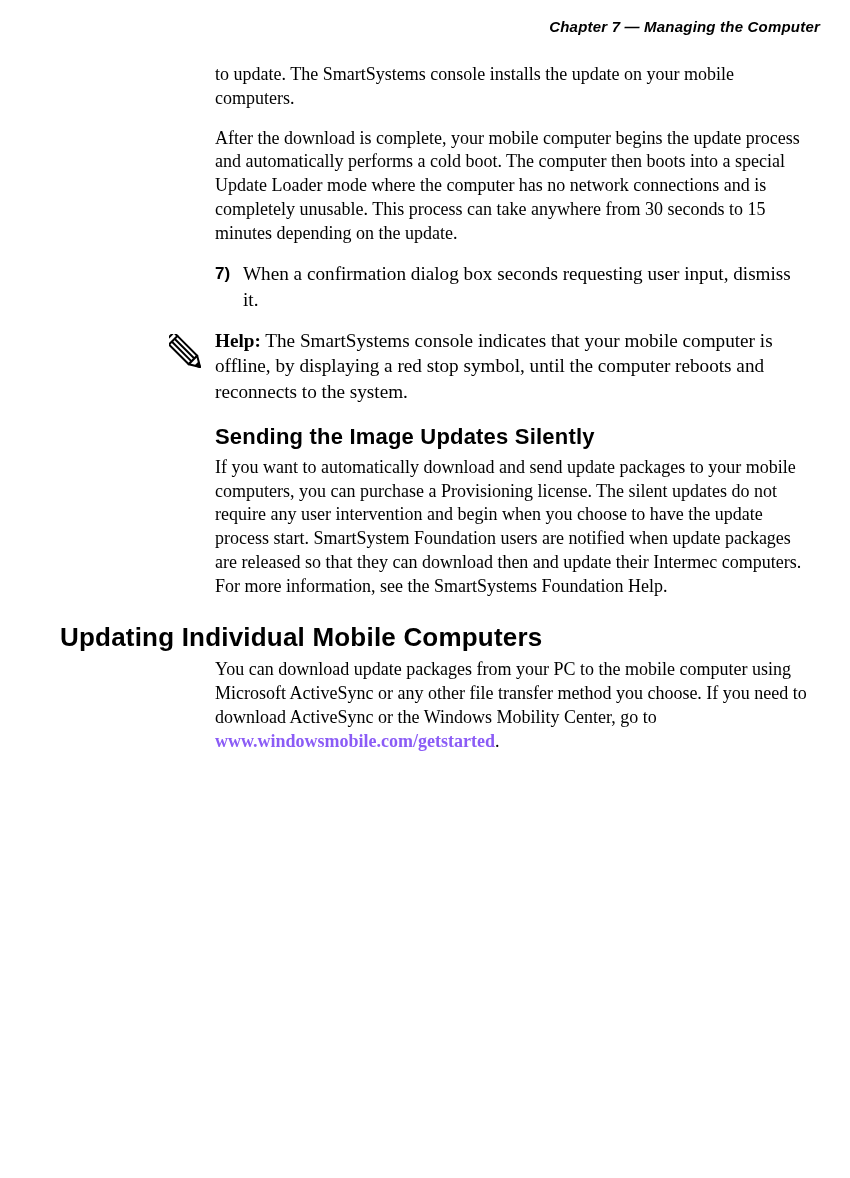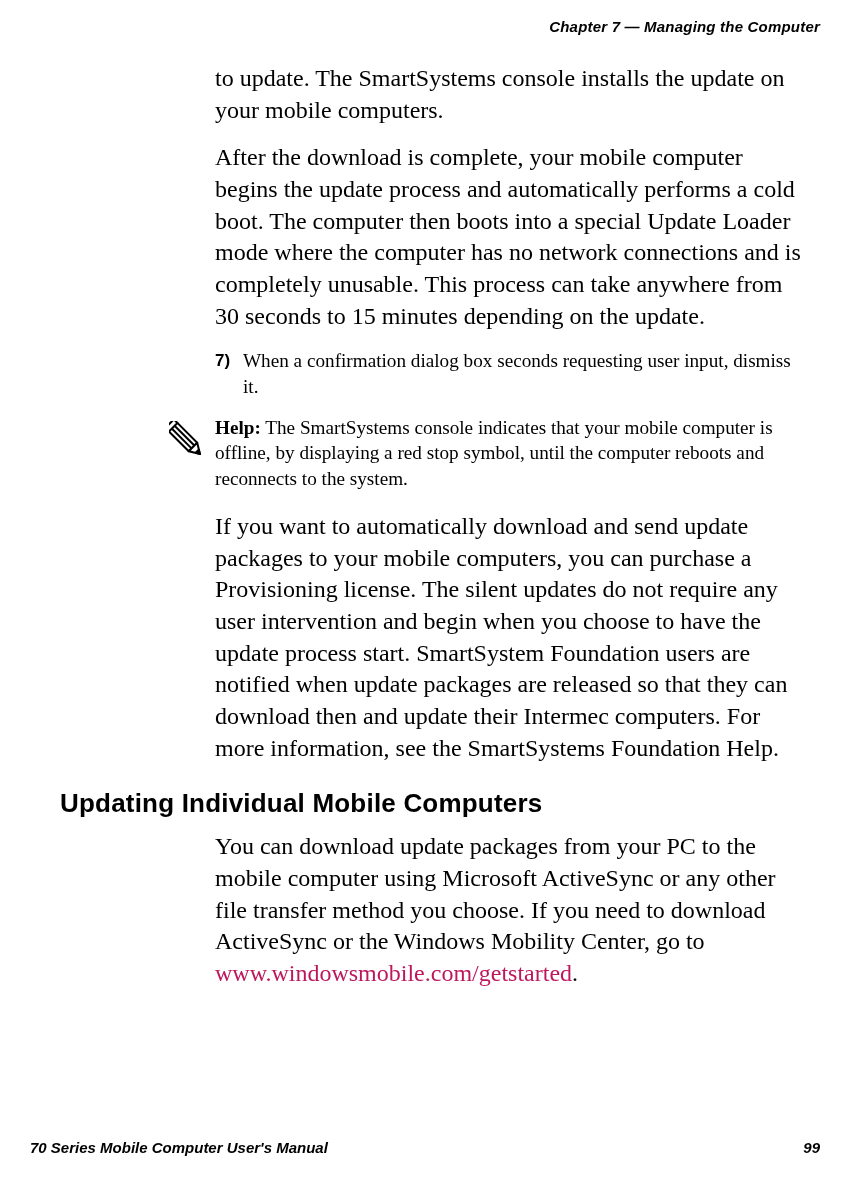--- a/index.html
+++ b/index.html
@@ -27,23 +27,23 @@
     font-style: italic;
     font-size: 15px;
     letter-spacing: 0.2px;
     margin-bottom: 28px;
   }
   .body-col {
     margin-left: 185px;
     margin-right: 12px;
   }
   p.body {
-    font-size: 24px;
+    font-size: 18px;
     line-height: 1.32;
-    margin: 12px 0 16px 0;
+    margin: 5px 0 16px 0;
   }
   .step-row {
     display: flex;
     margin: 0 0 16px 0;
   }
   .step-num {
     flex: 0 0 28px;
     font-family: "Arial Black", Arial, sans-serif;
     font-weight: 900;
     font-size: 17px;
@@ -79,22 +79,22 @@
     letter-spacing: 0.2px;
   }
   h2.section {
     font-family: "Arial Black", Arial, sans-serif;
     font-weight: 900;
     font-size: 26px;
     margin: 24px 0 0 -155px;
     letter-spacing: 0.2px;
   }
   a.link {
-    color: #be185d;
-    font-weight: normal;
+    color: #8b5cf6;
+    font-weight: bold;
     text-decoration: none;
   }
   .footer {
     position: absolute;
     left: 30px;
     right: 30px;
     bottom: 22px;
     display: flex;
     justify-content: space-between;
     font-family: "Arial Black", Arial, sans-serif;
@@ -133,27 +133,24 @@
             <polygon points="17.2,34 20.8,34 19,38" fill="#000"></polygon>
             <rect x="13" y="-5" width="12" height="5" fill="#fff"></rect>
           </g>
         </svg>
       </div>
       <div class="note-text">
         <b>Help:</b><span>  The SmartSystems console indicates that your mobile computer is offline, by displaying a red stop symbol, until the computer reboots and reconnects to the system.</span>
       </div>
     </div>
 
+    <h3 class="sub">Sending the Image Updates Silently</h3>
     <p class="body">If you want to automatically download and send update packages to your mobile computers, you can purchase a Provisioning license. The silent updates do not require any user intervention and begin when you choose to have the update process start. SmartSystem Foundation users are notified when update packages are released so that they can download then and update their Intermec computers. For more information, see the SmartSystems Foundation Help.</p>
 
     <h2 class="section">Updating Individual Mobile Computers</h2>
     <p class="body">
       <span>You can download update packages from your PC to the mobile computer using Microsoft ActiveSync or any other file transfer method you choose. If you need to download ActiveSync or the Windows Mobility Center, go to </span><a class="link" href="#">www.windowsmobile.com/getstarted</a><span>.</span>
     </p>
 
   </div>
 
-  <div class="footer">
-    <span>70 Series Mobile Computer User's Manual</span>
-    <span>99</span>
-  </div>
 
 </div>
 
 </body></html>

